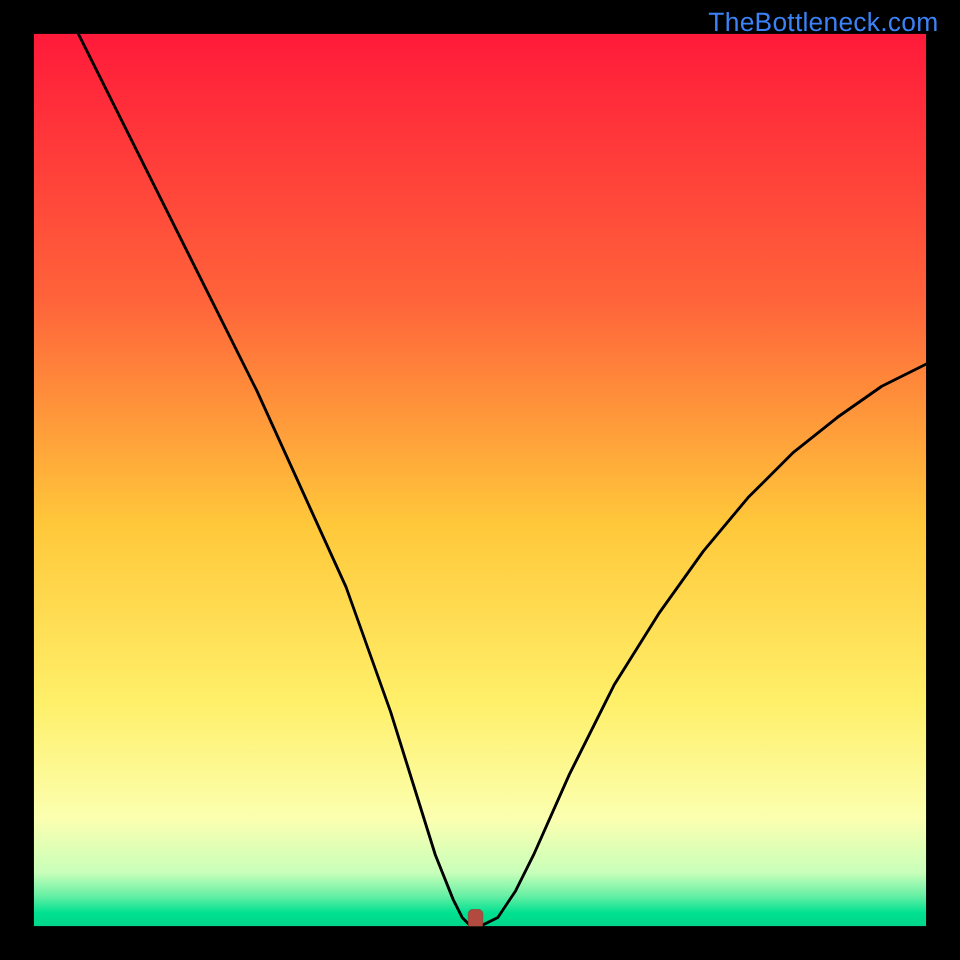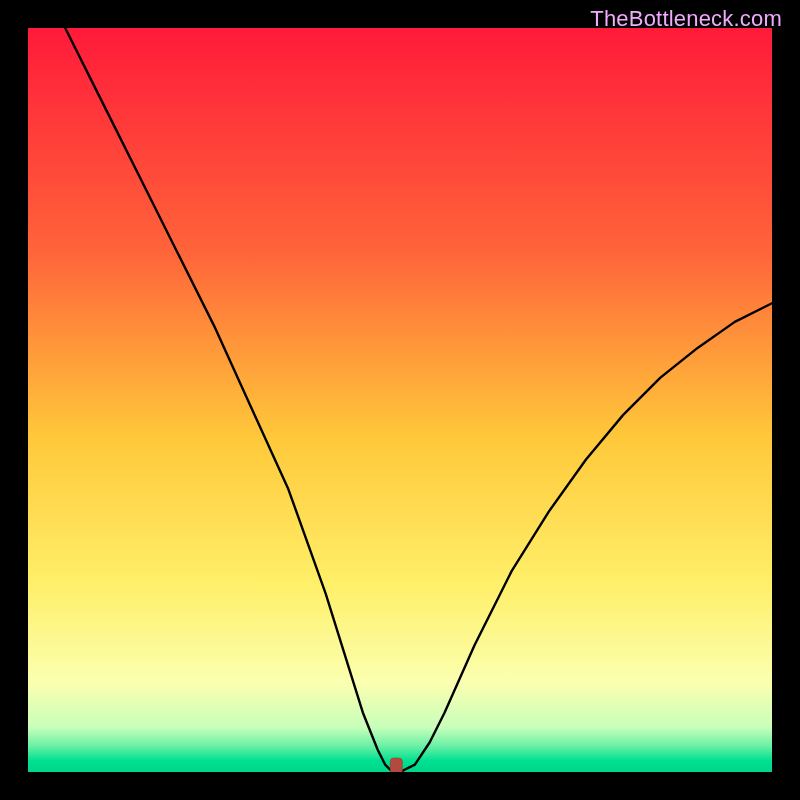--- a/index.html
+++ b/index.html
@@ -14,21 +14,21 @@
   .frame {
     position: relative;
     width: 800px;
     height: 800px;
     background: #000;
   }
   .watermark {
     position: absolute;
     top: 6px;
     right: 18px;
-    color: #f0abfc;
+    color: #3b82f6;
     font-size: 22px;
     font-weight: 500;
     letter-spacing: 0.2px;
     user-select: none;
     z-index: 10;
   }
   .plot-area {
     position: absolute;
     left: 28px;
     top: 28px;

